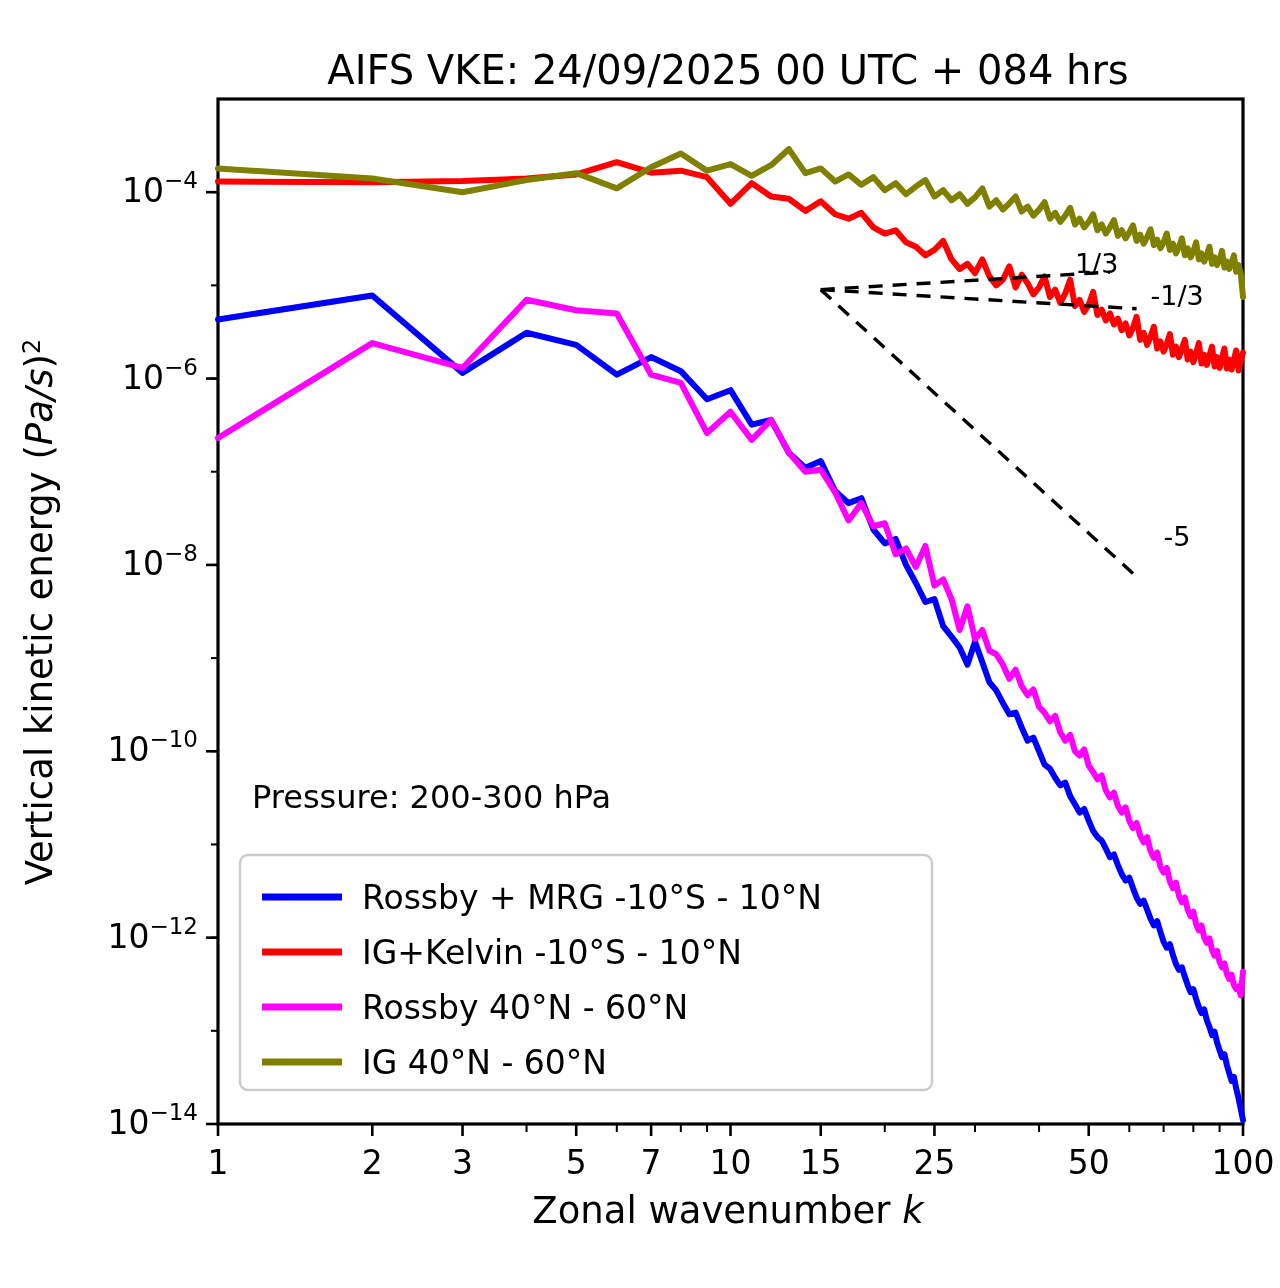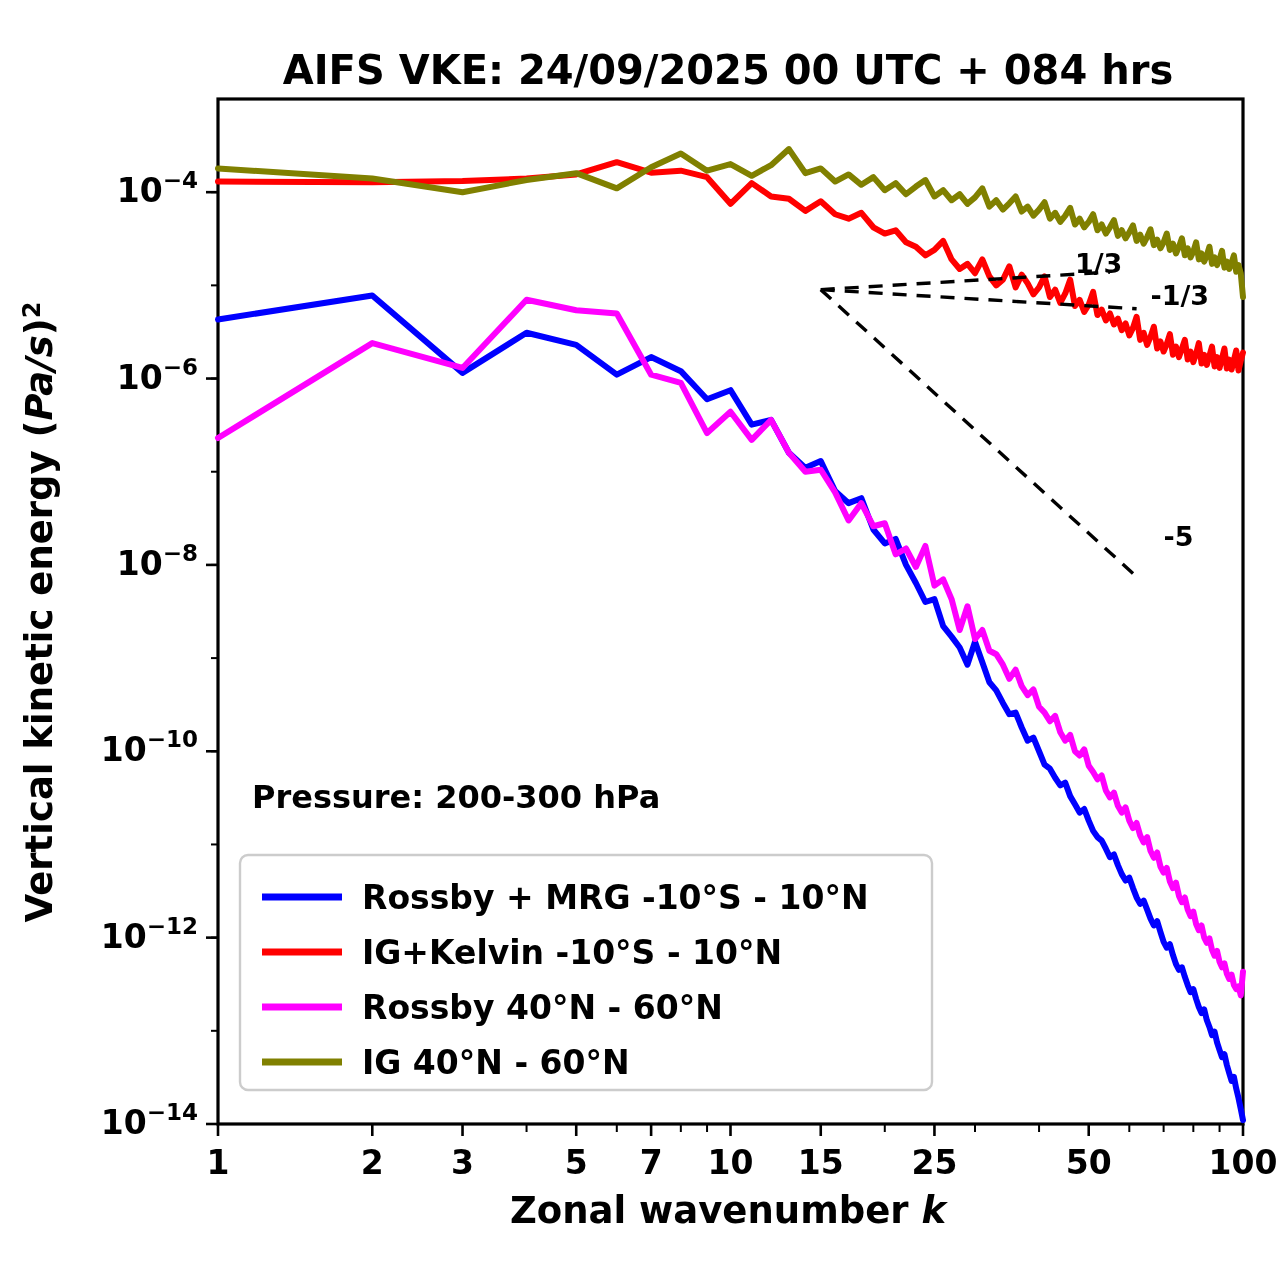--- a/index.html
+++ b/index.html
@@ -11,21 +11,20 @@
     width: 1280px;
     height: 1288px;
     font-family: "DejaVu Sans", sans-serif;
     overflow: hidden;
   }
   #figure {
     position: relative;
     width: 1128px;
     height: 1288px;
     background: #ffffff;
-    font-weight: bold;
   }
   #plot-svg {
     position: absolute;
     left: 0;
     top: 0;
     width: 1280px;
     height: 1288px;
   }
   .chart-title {
     font-size: 40px;

